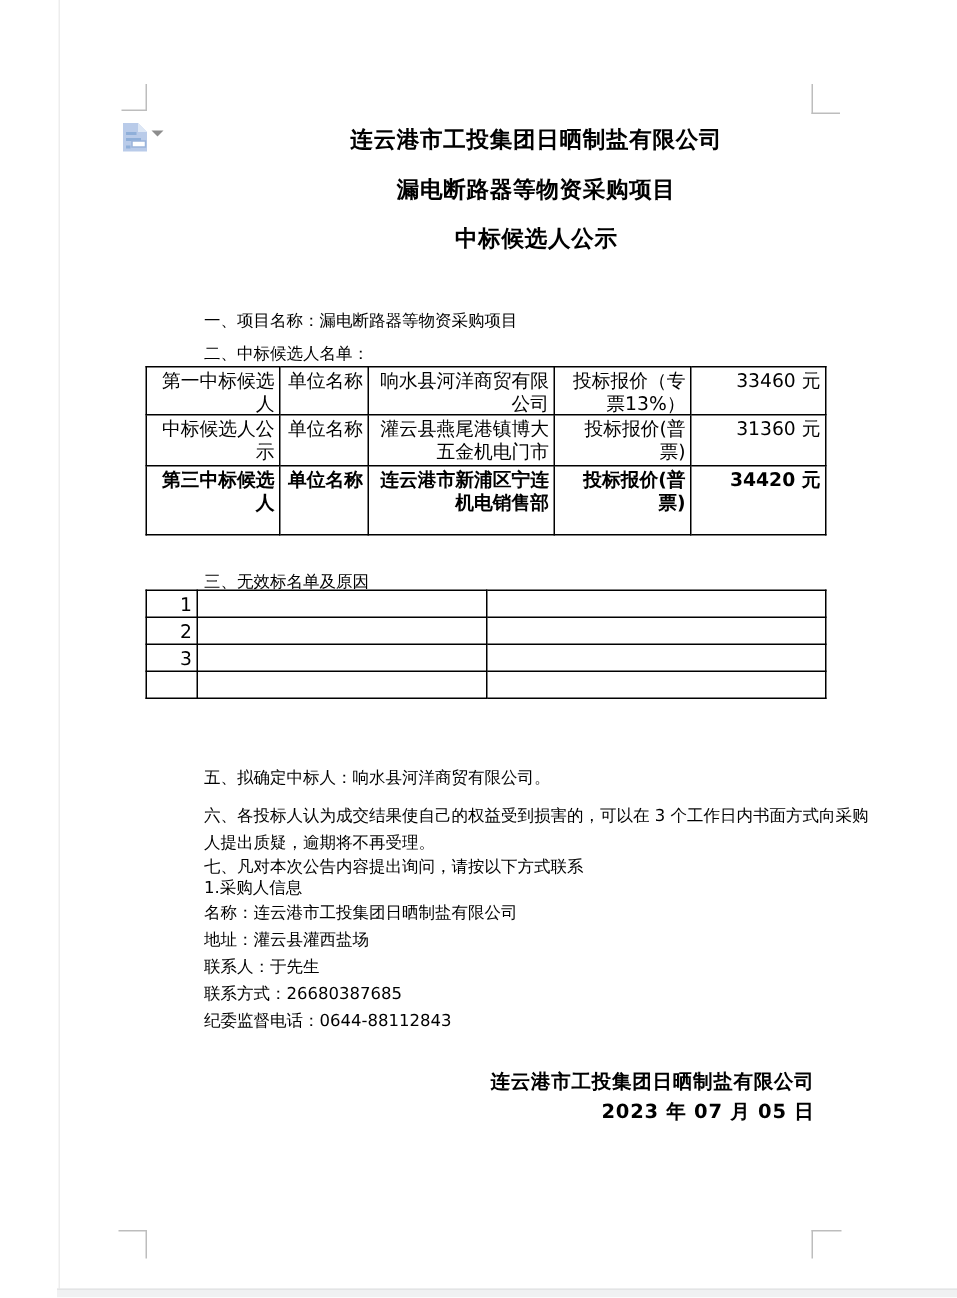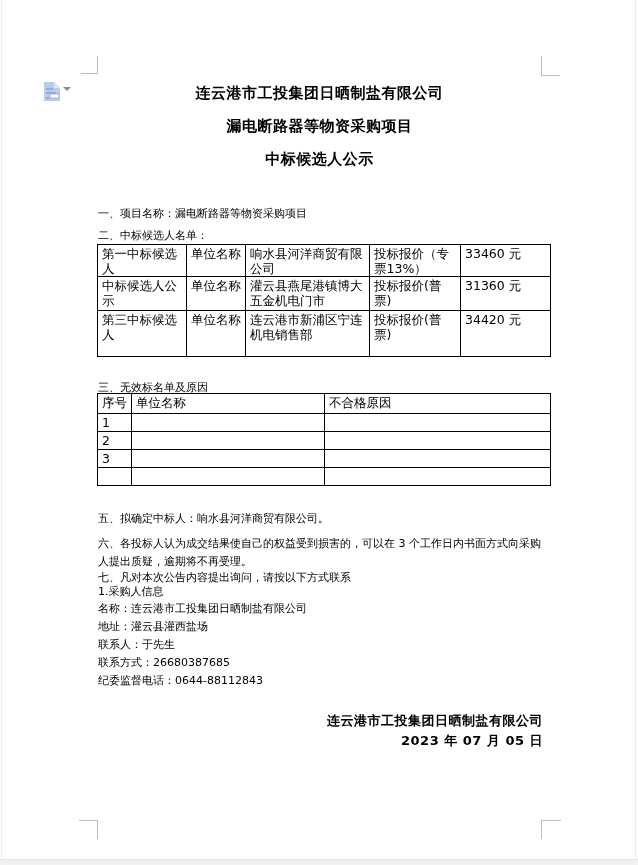--- a/index.html
+++ b/index.html
@@ -1,18 +1,18 @@
 <!DOCTYPE html>
 <html><head>
 <meta charset="utf-8">
 <style>
   * { margin:0; padding:0; box-sizing:border-box; }
   html,body { width:638px; height:865px; background:#ffffff; }
   body { position:relative; overflow:hidden; font-family:"DejaVu Sans","Liberation Sans",sans-serif; color:#000; }
-  .abs { position:absolute; }
+  .abs { position:absolute;margin-left:38px; }
 
   
   .edge-left  { left:1px; top:0; width:1px; height:860px; background:#ededed; }
   .edge-right { left:635px; top:0; width:1px; height:860px; background:#ededed; }
   .footer-band { left:0; top:859px; width:638px; height:6px; background:#f0f1f2; border-top:1px solid #e3e4e5; }
 
   
   .crop { position:absolute; }
   .crop-tl { left:81px;  top:56px;  width:17px; height:18px; border-right:1px solid #bdbdbd; border-bottom:1px solid #bdbdbd; }
   .crop-tr { left:541px; top:56px;  width:19px; height:20px; border-left:1px solid #bdbdbd;  border-bottom:1px solid #bdbdbd; }
@@ -28,25 +28,25 @@
   
   .title-line { left:98px; width:443px; text-align:center; font-size:15px; font-weight:bold;
                 line-height:16px; white-space:nowrap; letter-spacing:0.5px; }
 
   
   .para { left:98px; font-size:11px; line-height:14px; white-space:nowrap; }
 
   
   table { border-collapse:collapse; table-layout:fixed; }
   .doc-table { position:absolute; left:97px; width:453px; font-size:12.5px; }
-  .doc-table td, .doc-table th { border:1px solid #000; vertical-align:top; text-align:left;
+  .doc-table td, .doc-table th { border:1px solid #000; vertical-align:top; text-align:right;
        padding:1px 3px 0 4px; line-height:15px; word-break:break-all; font-weight:normal; }
   .t1 { top:244px; }
   .t1 .c0{width:89px;} .t1 .c1{width:59px;} .t1 .c2{width:124px;} .t1 .c3{width:91px;} .t1 .c4{width:90px;}
-  .t1 .r0 td{height:30px;} .t1 .r1 td{height:34px;} .t1 .r2 td{height:46px;}
+  .t1 .r0 td{height:30px;} .t1 .r1 td{height:34px;} .t1 .r2 td{height:46px;font-weight:bold;}
   .t2 { top:393px; }
   .t2 .c0{width:34px;} .t2 .c1{width:193px;} .t2 .c2{width:226px;}
   .t2 .hr th{height:20px;} .t2 .dr td{height:18px;}
 
   
   .sig { right:95px; text-align:right; font-size:13px; font-weight:bold; white-space:nowrap; letter-spacing:0.5px; }
 </style>
 </head>
 <body>
 
@@ -113,25 +113,20 @@
 
 <div class="abs para" style="top:381px">三、无效标名单及原因</div>
 
 <table class="doc-table t2">
   <colgroup>
       <col class="c0">
       <col class="c1">
       <col class="c2">
     </colgroup>
   <tbody>
-      <tr class="hr">
-    <th>序号</th>
-    <th>单位名称</th>
-    <th>不合格原因</th>
-  </tr>
   <tr class="dr">
     <td>1</td>
     <td></td>
     <td></td>
   </tr>
   <tr class="dr">
     <td>2</td>
     <td></td>
     <td></td>
   </tr>

